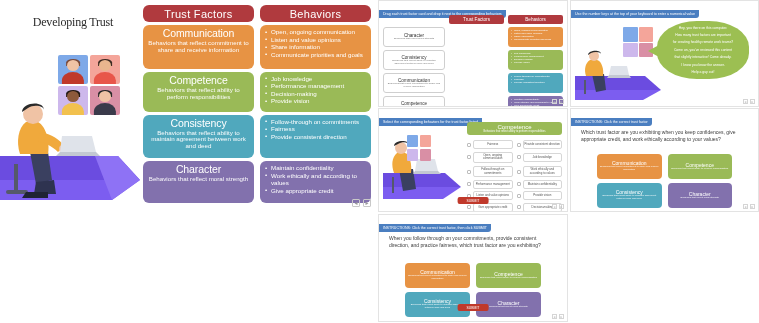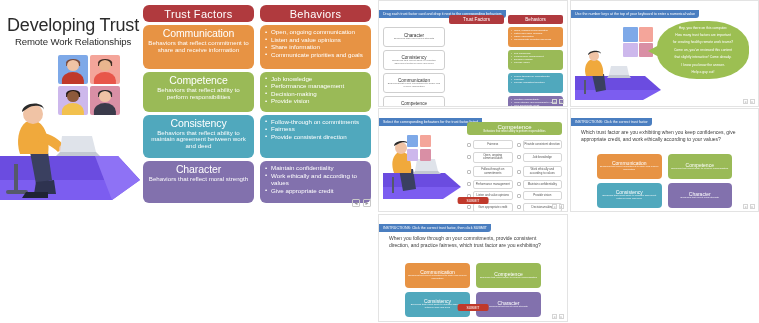--- a/index.html
+++ b/index.html
@@ -32,21 +32,21 @@
     border-radius: 2px 8px 8px 2px;
     letter-spacing: .2px;
     white-space: nowrap;
   }
   .main-title {
     position: absolute; left: 6px; top: 16px;
     width: 134px;
     text-align: center;
     color: #2b2b2b;
   }
-  .main-title .t1 { font-size: 18px; letter-spacing: -.2px; line-height: 1.05; }
+  .main-title .t1 { font-size: 12px; letter-spacing: -.2px; line-height: 1.05; font-family: Liberation Serif, serif; }
   .main-title .t2 { font-size: 9.6px; letter-spacing: -.1px; margin-top: 1px; }
 
   
   .avatars {
     position: absolute; left: 58px; top: 55px;
     width: 62px; height: 60px;
     display: grid; grid-template-columns: 1fr 1fr; gap: 2px;
   }
   .av { border-radius: 2px; position: relative; overflow: hidden; }
   .av .head { position: absolute; left: 50%; top: 18%; width: 40%; height: 38%;
@@ -236,21 +236,20 @@
 </head>
 <body>
 
 <div class="grid">
 
   <div class="main-slide">
 
 
     <div class="main-title">
       <div class="t1">Developing Trust</div>
-      <div class="t2">Remote Work Relationships</div>
     </div>
 
     <div class="avatars">
       <div class="av" style="background:#7ea9e8">
         <div class="hair" style="background:#7a4a3a"></div>
         <div class="head" style="background:#f0c3a5"></div>
         <div class="body" style="background:#c0392b"></div>
       </div>
       <div class="av" style="background:#f4a59a">
         <div class="hair" style="background:#3d2b22"></div>

